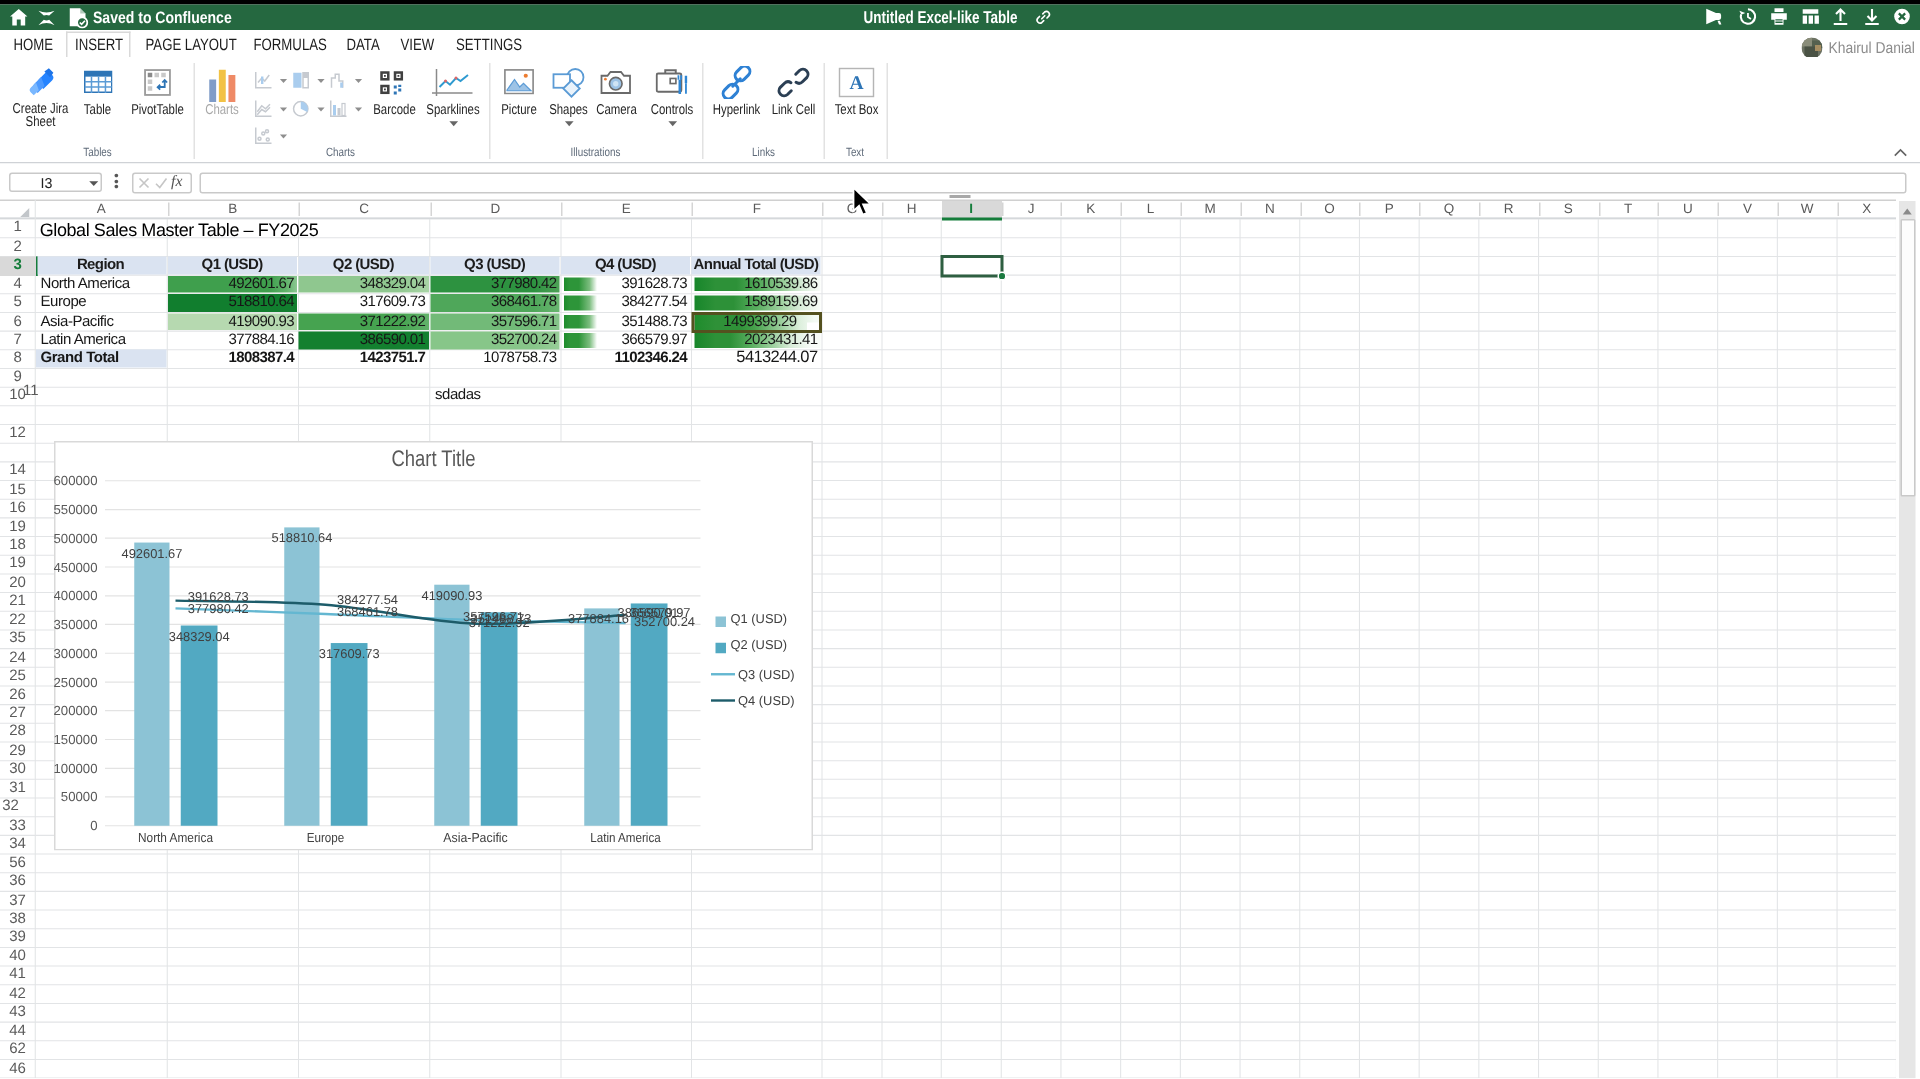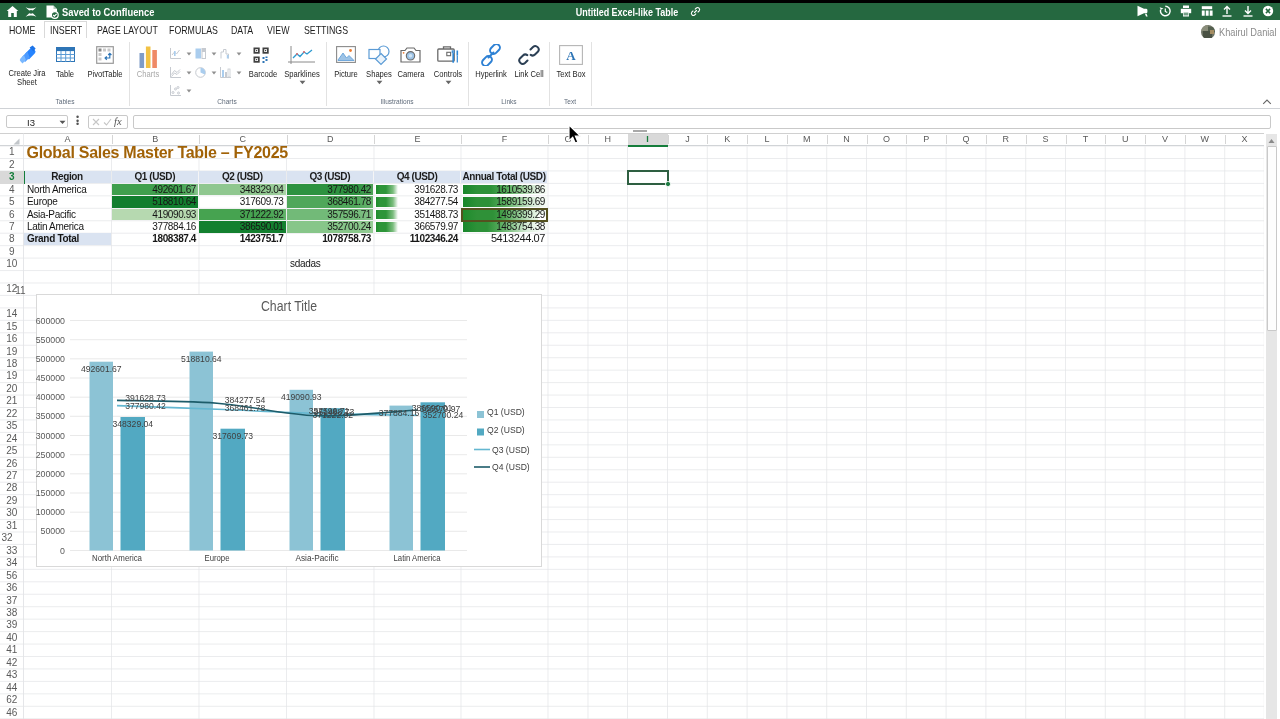--- a/index.html
+++ b/index.html
@@ -350,21 +350,21 @@
     <div style="position:absolute;left:0;top:171.20000000000002px;width:23.5px;height:12.45px;background:#d9d9d9;"></div>
     <div style="position:absolute;left:23.5px;top:171.20000000000002px;width:1.6px;height:12.45px;background:#157d3b;"></div>
     <div class="rowhdr" style="position:absolute;left:0;top:171.20000000000002px;width:23.5px;height:12.45px;color:#157d3b;font-weight:bold;">3</div>
     <div class="rowhdr" style="position:absolute;left:0;top:183.65px;width:23.5px;height:12.45px;">4</div>
     <div class="rowhdr" style="position:absolute;left:0;top:196.10000000000002px;width:23.5px;height:12.45px;">5</div>
     <div class="rowhdr" style="position:absolute;left:0;top:208.55px;width:23.5px;height:12.45px;">6</div>
     <div class="rowhdr" style="position:absolute;left:0;top:221.0px;width:23.5px;height:12.45px;">7</div>
     <div class="rowhdr" style="position:absolute;left:0;top:233.45px;width:23.5px;height:12.45px;">8</div>
     <div class="rowhdr" style="position:absolute;left:0;top:245.9px;width:23.5px;height:12.45px;">9</div>
     <div class="rowhdr" style="position:absolute;left:0;top:258.35px;width:23.5px;height:12.45px;">10</div>
-    <div class="rowhdr" style="position:absolute;left:0;top:285px;width:41px;height:12.45px;">11</div>
+    <div class="rowhdr" style="position:absolute;left:0;top:255px;width:41px;height:12.45px;">11</div>
     <div class="rowhdr" style="position:absolute;left:0;top:283.25px;width:23.5px;height:12.45px;">12</div>
     <div class="rowhdr" style="position:absolute;left:0;top:295.7px;width:33px;height:12.45px;margin-left:28px;">13</div>
     <div class="rowhdr" style="position:absolute;left:0;top:308.15px;width:23.5px;height:12.45px;">14</div>
     <div class="rowhdr" style="position:absolute;left:0;top:320.6px;width:23.5px;height:12.45px;">15</div>
     <div class="rowhdr" style="position:absolute;left:0;top:333.05px;width:23.5px;height:12.45px;">16</div>
     <div class="rowhdr" style="position:absolute;left:0;top:345.5px;width:23.5px;height:12.45px;">19</div>
     <div class="rowhdr" style="position:absolute;left:0;top:357.95px;width:23.5px;height:12.45px;">18</div>
     <div class="rowhdr" style="position:absolute;left:0;top:370.4px;width:23.5px;height:12.45px;">19</div>
     <div class="rowhdr" style="position:absolute;left:0;top:382.85px;width:23.5px;height:12.45px;">20</div>
     <div class="rowhdr" style="position:absolute;left:0;top:395.3px;width:23.5px;height:12.45px;">21</div>
@@ -386,21 +386,21 @@
     <div class="rowhdr" style="position:absolute;left:0;top:594.5px;width:23.5px;height:12.45px;">37</div>
     <div class="rowhdr" style="position:absolute;left:0;top:606.95px;width:23.5px;height:12.45px;">38</div>
     <div class="rowhdr" style="position:absolute;left:0;top:619.4px;width:23.5px;height:12.45px;">39</div>
     <div class="rowhdr" style="position:absolute;left:0;top:631.8499999999999px;width:23.5px;height:12.45px;">40</div>
     <div class="rowhdr" style="position:absolute;left:0;top:644.3px;width:23.5px;height:12.45px;">41</div>
     <div class="rowhdr" style="position:absolute;left:0;top:656.75px;width:23.5px;height:12.45px;">42</div>
     <div class="rowhdr" style="position:absolute;left:0;top:669.2px;width:23.5px;height:12.45px;">43</div>
     <div class="rowhdr" style="position:absolute;left:0;top:681.6500000000001px;width:23.5px;height:12.45px;">44</div>
     <div class="rowhdr" style="position:absolute;left:0;top:694.0999999999999px;width:23.5px;height:12.45px;">62</div>
     <div class="rowhdr" style="position:absolute;left:0;top:706.55px;width:23.5px;height:12.45px;">46</div>
-    <div style="position:absolute;left:26.5px;top:147.2px;font-size:16px;line-height:12px;font-weight:bold;letter-spacing:-0.28px;color:#a16207;white-space:nowrap;">Global Sales Master Table – FY2025</div>
+    <div style="position:absolute;left:26.5px;top:147.2px;font-size:12px;line-height:12px;font-weight:normal;letter-spacing:-0.28px;color:#000000;white-space:nowrap;">Global Sales Master Table – FY2025</div>
     <div class="hdrcell" style="left:23.5px;top:171.20000000000002px;width:87.0px;height:11.95px;">Region</div>
     <div class="hdrcell" style="left:111.5px;top:171.20000000000002px;width:86.5px;height:11.95px;">Q1 (USD)</div>
     <div class="hdrcell" style="left:199px;top:171.20000000000002px;width:86.5px;height:11.95px;">Q2 (USD)</div>
     <div class="hdrcell" style="left:286.5px;top:171.20000000000002px;width:86.5px;height:11.95px;">Q3 (USD)</div>
     <div class="hdrcell" style="left:374px;top:171.20000000000002px;width:86px;height:11.95px;">Q4 (USD)</div>
     <div class="hdrcell" style="left:461px;top:171.20000000000002px;width:86px;height:11.95px;">Annual Total (USD)</div>
     <div class="txt" style="left:23.5px;top:183.65px;width:88.0px;height:12.45px;">North America</div>
     <div class="txt" style="left:23.5px;top:196.10000000000002px;width:88.0px;height:12.45px;">Europe</div>
     <div class="txt" style="left:23.5px;top:208.55px;width:88.0px;height:12.45px;">Asia-Pacific</div>
     <div class="txt" style="left:23.5px;top:221.0px;width:88.0px;height:12.45px;">Latin America</div>
@@ -434,27 +434,27 @@
     <div class="num" style="left:286.5px;top:183.65px;width:87.5px;height:12.45px;">377980.42</div>
     <div class="num" style="left:286.5px;top:196.10000000000002px;width:87.5px;height:12.45px;">368461.78</div>
     <div class="num" style="left:286.5px;top:208.55px;width:87.5px;height:12.45px;">357596.71</div>
     <div class="num" style="left:286.5px;top:221.0px;width:87.5px;height:12.45px;">352700.24</div>
     <div class="num" style="left:374px;top:183.65px;width:87px;height:12.45px;">391628.73</div>
     <div class="num" style="left:374px;top:196.10000000000002px;width:87px;height:12.45px;">384277.54</div>
     <div class="num" style="left:374px;top:208.55px;width:87px;height:12.45px;">351488.73</div>
     <div class="num" style="left:374px;top:221.0px;width:87px;height:12.45px;">366579.97</div>
     <div class="num" style="left:461px;top:183.65px;width:87px;height:12.45px;">1610539.86</div>
     <div class="num" style="left:461px;top:196.10000000000002px;width:87px;height:12.45px;">1589159.69</div>
-    <div class="num" style="left:461px;top:208.55px;width:87px;height:30px;text-align:right;">1499399.29</div>
-    <div class="num" style="left:461px;top:221.0px;width:87px;height:12.45px;">1483754.38</div>
+    <div class="num" style="left:447px;top:208.55px;width:87px;height:30px;text-align:right;">1499399.29</div>
+    <div class="num" style="left:461px;top:221.0px;width:87px;height:12.45px;">2023431.41</div>
     <div style="position:absolute;left:23.5px;top:233.45px;width:87.3px;height:11.75px;background:#dae3f1;"></div>
     <div class="txt" style="left:23.5px;top:233.45px;width:88.0px;height:12.45px;font-weight:bold;">Grand Total</div>
     <div class="num" style="left:111.5px;top:233.45px;width:87.5px;height:12.45px;font-weight:bold;">1808387.4</div>
     <div class="num" style="left:199px;top:233.45px;width:87.5px;height:12.45px;font-weight:bold;">1423751.7</div>
-    <div class="num" style="left:286.5px;top:233.45px;width:87.5px;height:19px;font-weight:bold;">1078758.73</div>
+    <div class="num" style="left:286.5px;top:233.45px;width:87.5px;height:19px;font-weight:normal;">1078758.73</div>
     <div class="num" style="left:374px;top:233.45px;width:87px;height:12.45px;font-weight:bold;">1102346.24</div>
     <div class="num" style="left:461px;top:232.45px;width:87px;height:12.45px;font-size:11px;">5413244.07</div>
     <div class="txt" style="left:286.5px;top:258.35px;width:87.5px;height:12.45px;">sdadas</div>
     <div style="position:absolute;left:23.5px;top:171.20000000000002px;width:1.6px;height:12.45px;background:#157d3b;"></div>
     <div style="position:absolute;left:626.5px;top:170.20000000000002px;width:42.0px;height:14.45px;border:2px solid #2e5f41;box-sizing:border-box;"></div>
     <div style="position:absolute;left:665.0px;top:181.15px;width:5.5px;height:5.5px;background:#1b7a40;border:1px solid #fff;border-radius:50%;box-sizing:border-box;"></div>
     <div style="position:absolute;left:1264.3px;top:133.3px;width:15.700000000000045px;height:585.7px;background:#fff;"></div>
     <div style="position:absolute;left:1266px;top:134.3px;width:11px;height:584.7px;background:#e6e6e6;"></div>
     <svg style="position:absolute;left:1268px;top:138px" width="7" height="6" viewBox="0 0 7 6">
       <path d="M0.5 5 L3.5 1 L6.5 5 Z" fill="#8a8a8a"></path>

